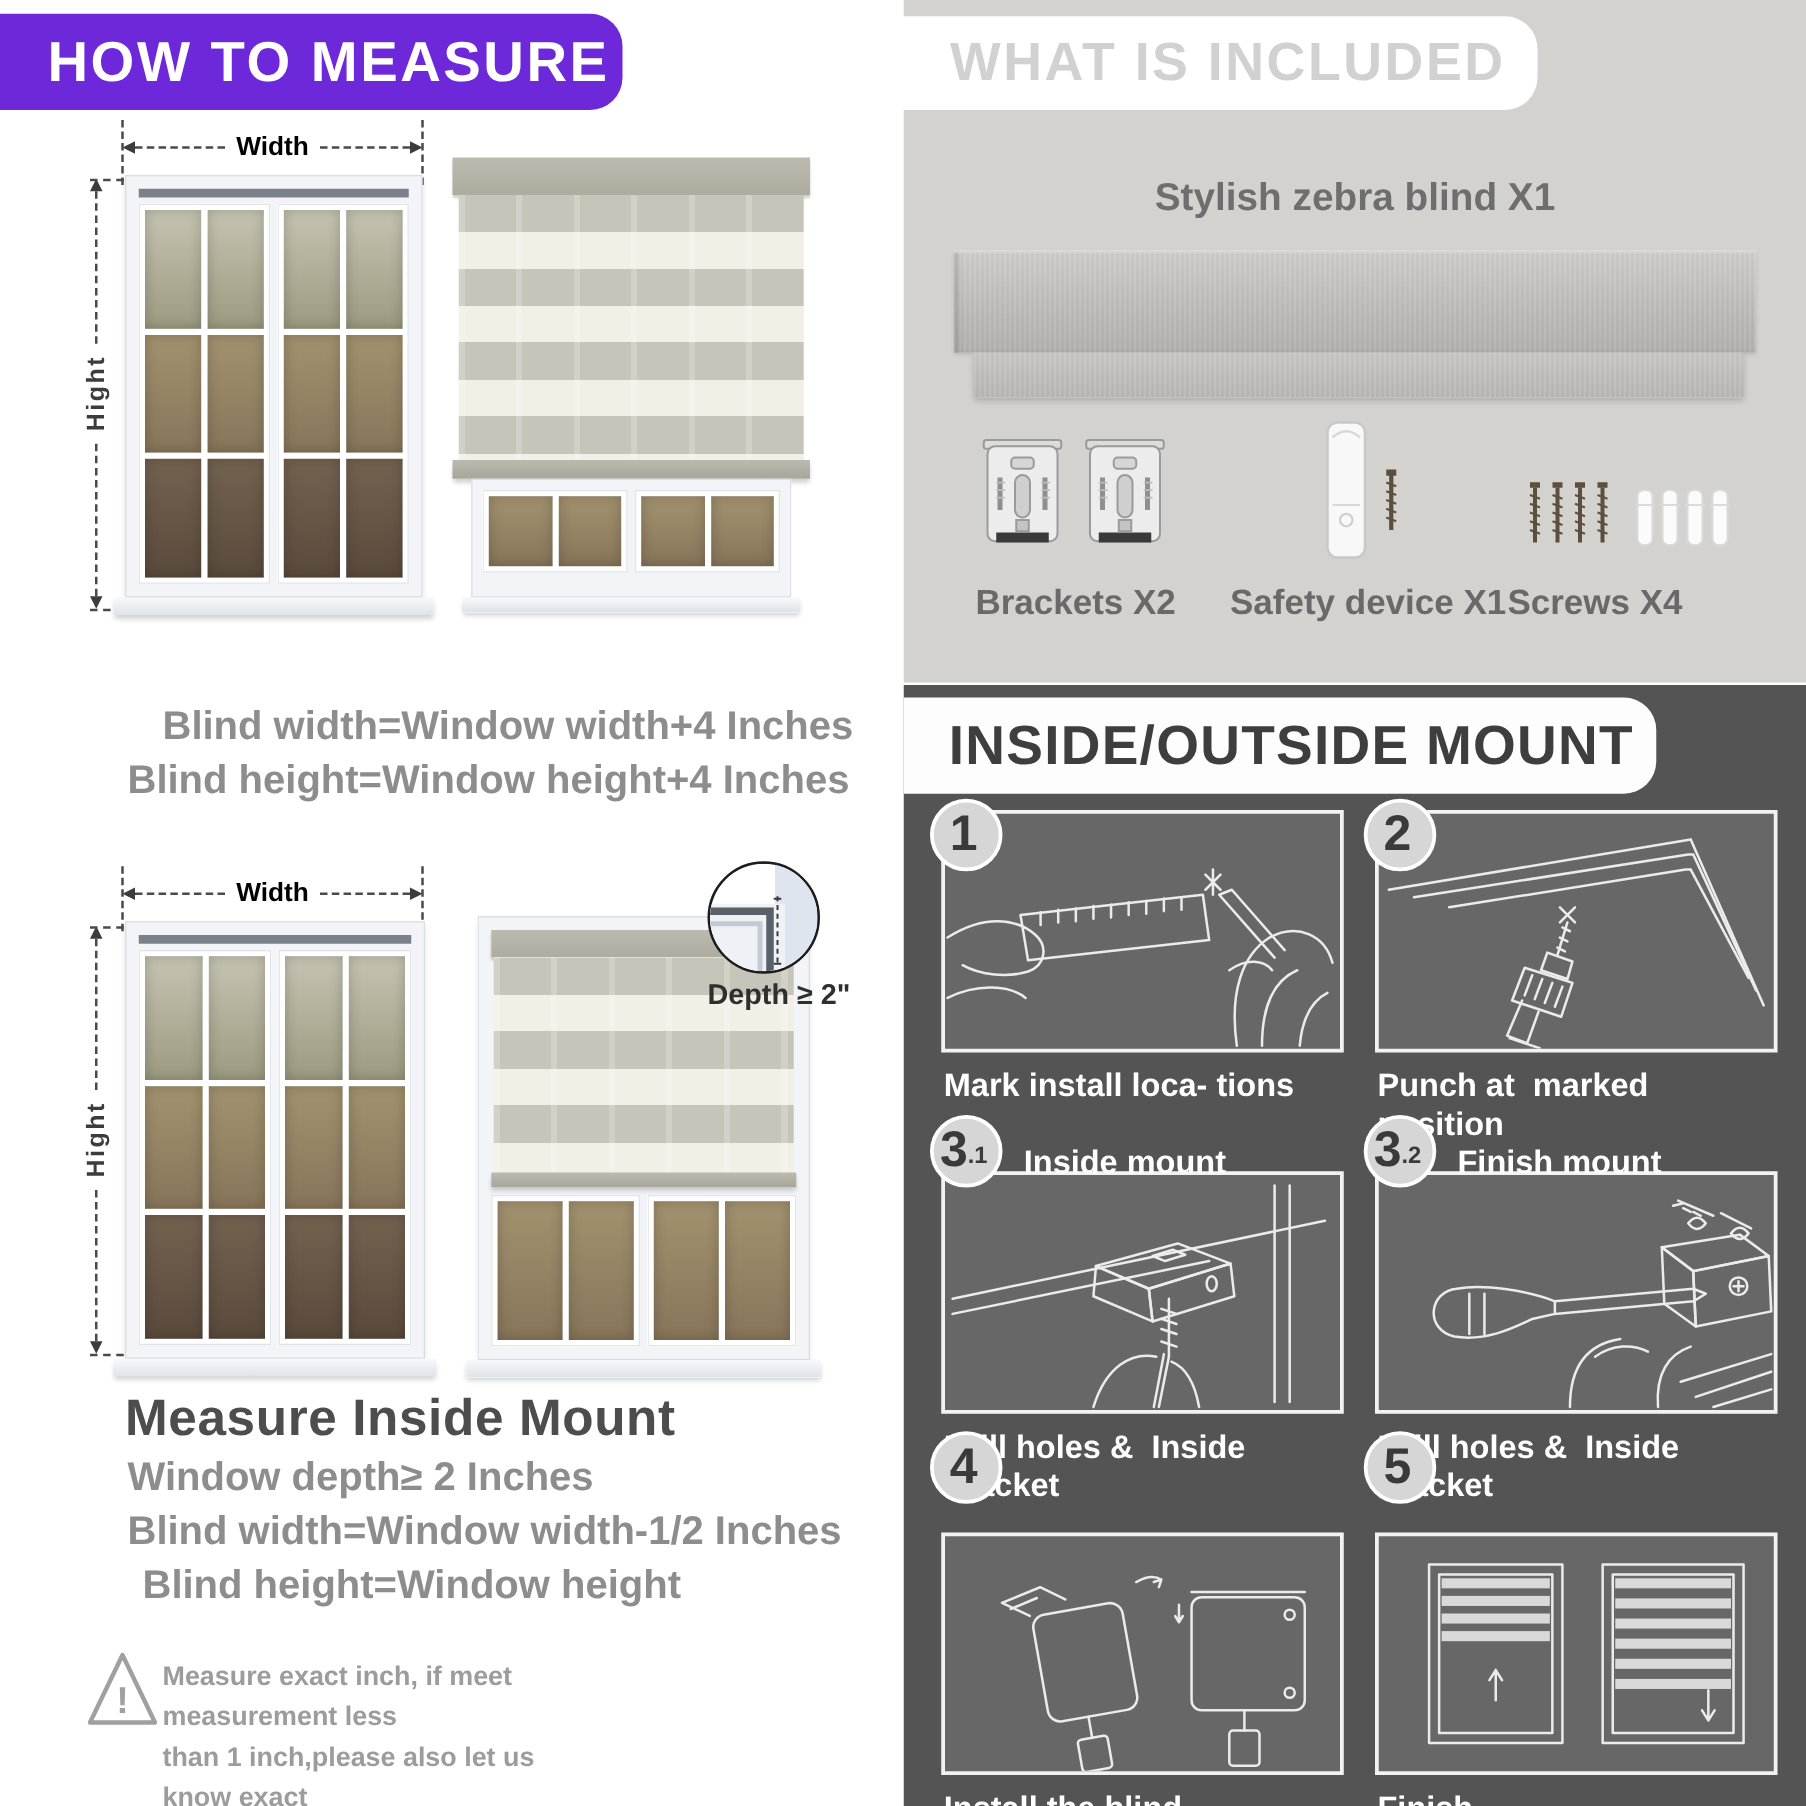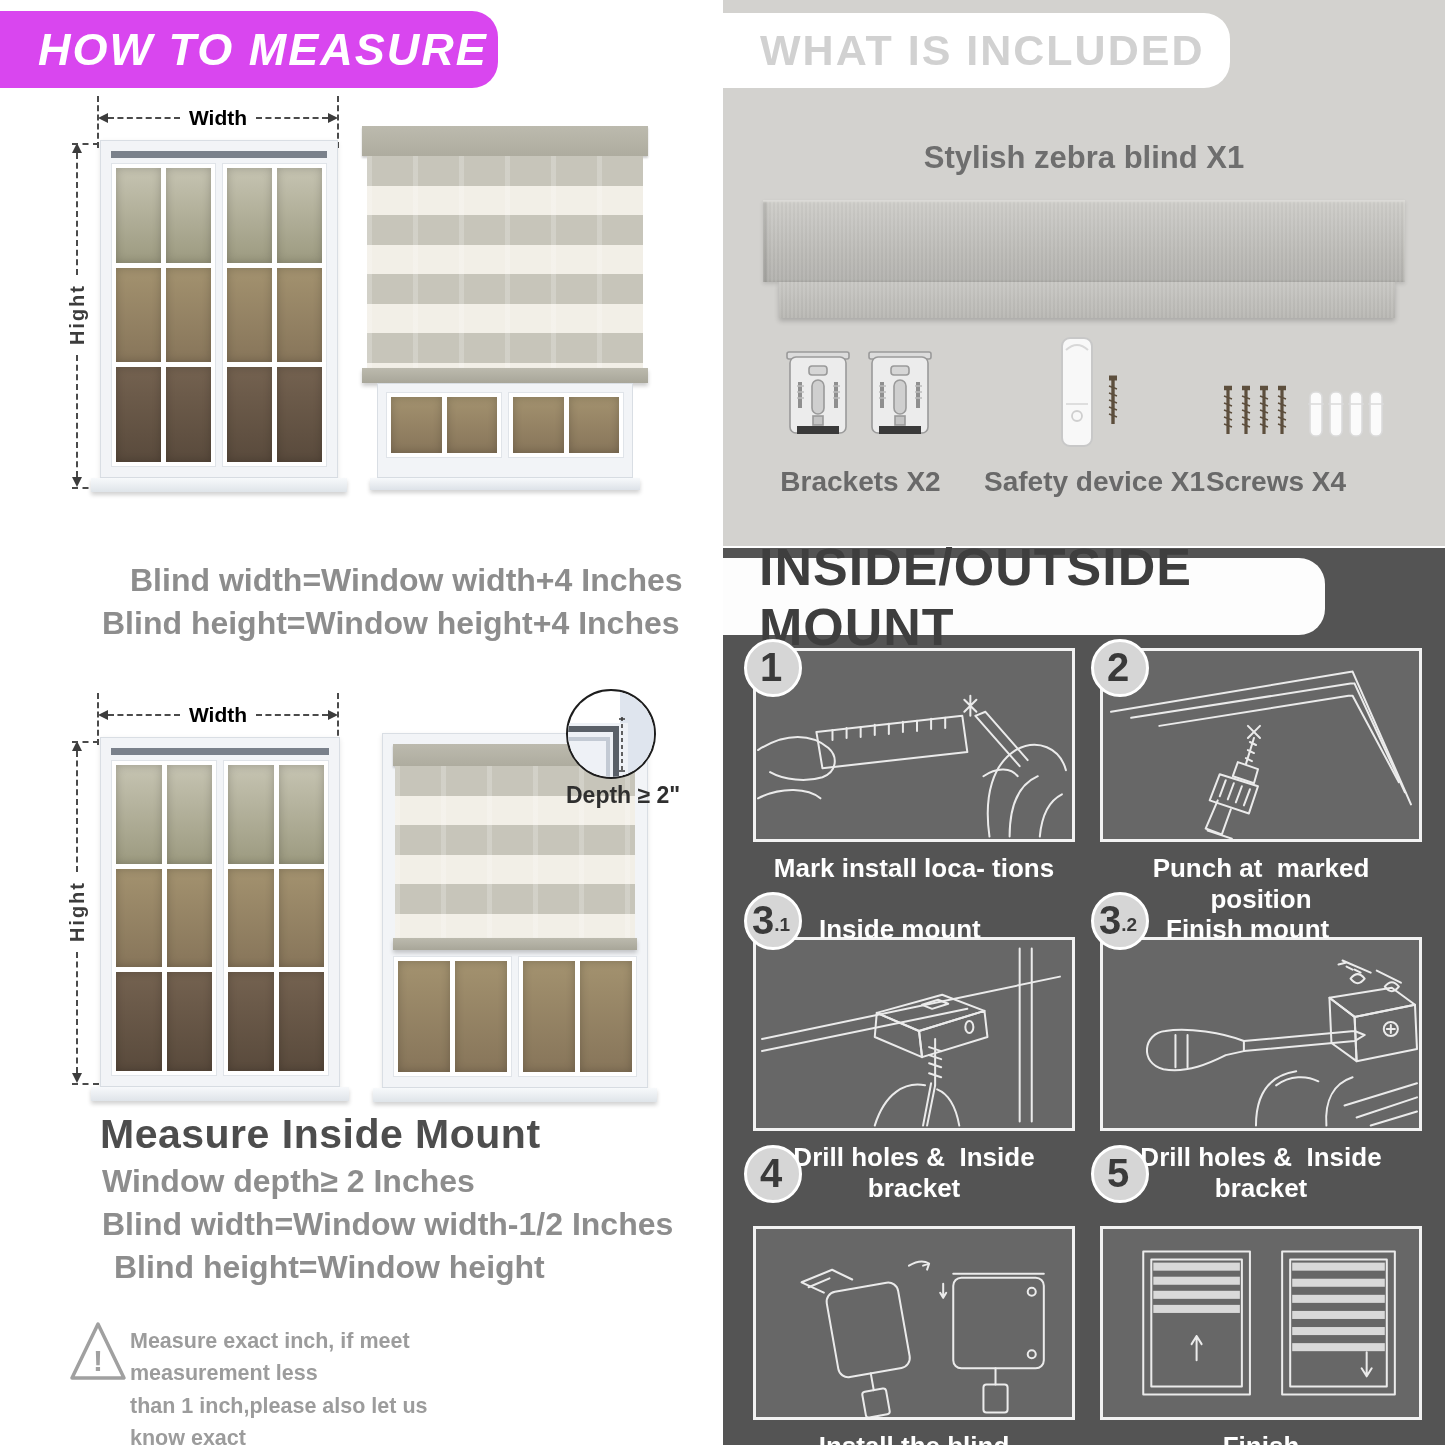--- a/index.html
+++ b/index.html
@@ -1,21 +1,21 @@
 <!DOCTYPE html>
 <html><head>
 <meta charset="utf-8">
 <style>
   html,body{margin:0;padding:0;background:#fff;}
   .canvas{position:relative;width:1445px;height:1445px;background:#fff;overflow:hidden;
           font-family:"Liberation Sans",sans-serif;}
 
   
-  .hdr-left{position:absolute;left:0;top:11px;width:498px;height:77px;background:#d946ef;
-            border-radius:0 26px 26px 0;display:flex;align-items:center;padding-left:38px;box-sizing:border-box;font-style:italic;}
+  .hdr-left{position:absolute;left:0;top:11px;width:498px;height:77px;background:#6d28d9;
+            border-radius:0 26px 26px 0;display:flex;align-items:center;padding-left:38px;box-sizing:border-box;}
   .hdr-left span{color:#fff;font-size:45px;font-weight:bold;letter-spacing:2px;}
 
   
   .wmeas{position:absolute;height:24px;display:flex;align-items:center;color:#000000;}
   .wmeas .dash{flex:1;height:0;border-top:2px dashed #4a4a4a;}
   .wmeas .lbl{padding:0 9px;font-size:21px;font-weight:bold;}
   .ah-l{width:0;height:0;border-style:solid;border-width:5px 10px 5px 0;border-color:transparent #3c3c3c transparent transparent;}
   .ah-r{width:0;height:0;border-style:solid;border-width:5px 0 5px 10px;border-color:transparent transparent transparent #3c3c3c;}
   .wmeas .endv{position:absolute;top:-10px;height:52px;width:0;border-left:2px dashed #4a4a4a;}
   .hmeas{position:absolute;width:26px;display:flex;flex-direction:column;align-items:center;color:#3c3c3c;}
@@ -93,34 +93,34 @@
              repeating-linear-gradient(90deg, rgba(255,255,255,.06) 0 2px, rgba(0,0,0,.02) 2px 4px),
              linear-gradient(180deg,#c8c7c3,#b8b7b3);
             box-shadow:0 3px 5px rgba(0,0,0,.20);}
   .item-svg{position:absolute;}
   .item-lbl{position:absolute;top:466px;color:#696969;font-size:28px;font-weight:bold;text-align:center;}
 
   
   .panel-dark{position:absolute;left:723px;top:548px;width:722px;height:897px;background:#545454;}
   .hdr-mount{position:absolute;left:0;top:10px;width:602px;height:77px;background:#fdfdfd;
              border-radius:0 26px 26px 0;display:flex;align-items:center;padding-left:36px;box-sizing:border-box;}
-  .hdr-mount span{color:#3e3e3e;font-size:52px;font-weight:bold;letter-spacing:1px;}
+  .hdr-mount span{color:#3e3e3e;font-size:44px;font-weight:bold;letter-spacing:1px;}
   .steps{position:absolute;left:30px;top:100px;display:grid;grid-template-columns:322px 322px;column-gap:25px;}
   .step{margin-bottom:22px;}
   .step-panel{position:relative;height:188px;background:#676767;border:3px solid #f2f2f2;overflow:hidden;}
   .badge{position:absolute;top:-9px;left:-9px;min-width:58px;height:58px;border-radius:50%;
          background:#d6d6d6;border:3px solid #fff;display:flex;align-items:center;justify-content:center;
          color:#3a3a3a;box-sizing:border-box;padding:0 6px 2px 2px;}
   .badge .n{font-size:40px;font-weight:bold;line-height:1;}
   .badge .s{font-size:19px;font-weight:bold;align-self:flex-end;margin-bottom:9px;}
   .step-title{position:absolute;top:13px;left:66px;color:#fff;font-size:26px;font-weight:bold;}
   .art{position:absolute;inset:0;width:100%;height:100%;}
   .art path,.art line,.art rect.o,.art circle.o,.art ellipse.o{fill:none;stroke:#ebebeb;stroke-width:2;
         stroke-linecap:round;stroke-linejoin:round;}
-  .step-cap{margin:11px 2px 0;color:#fff;font-size:26px;font-weight:bold;white-space:pre-wrap;text-align:center;}
+  .step-cap{margin:11px 2px 0;color:#fff;font-size:26px;font-weight:bold;white-space:pre-wrap;}
 </style>
 </head>
 <body>
 
 <div class="canvas">
 
   <div class="hdr-left">
     <span>HOW TO MEASURE</span>
   </div>
 

